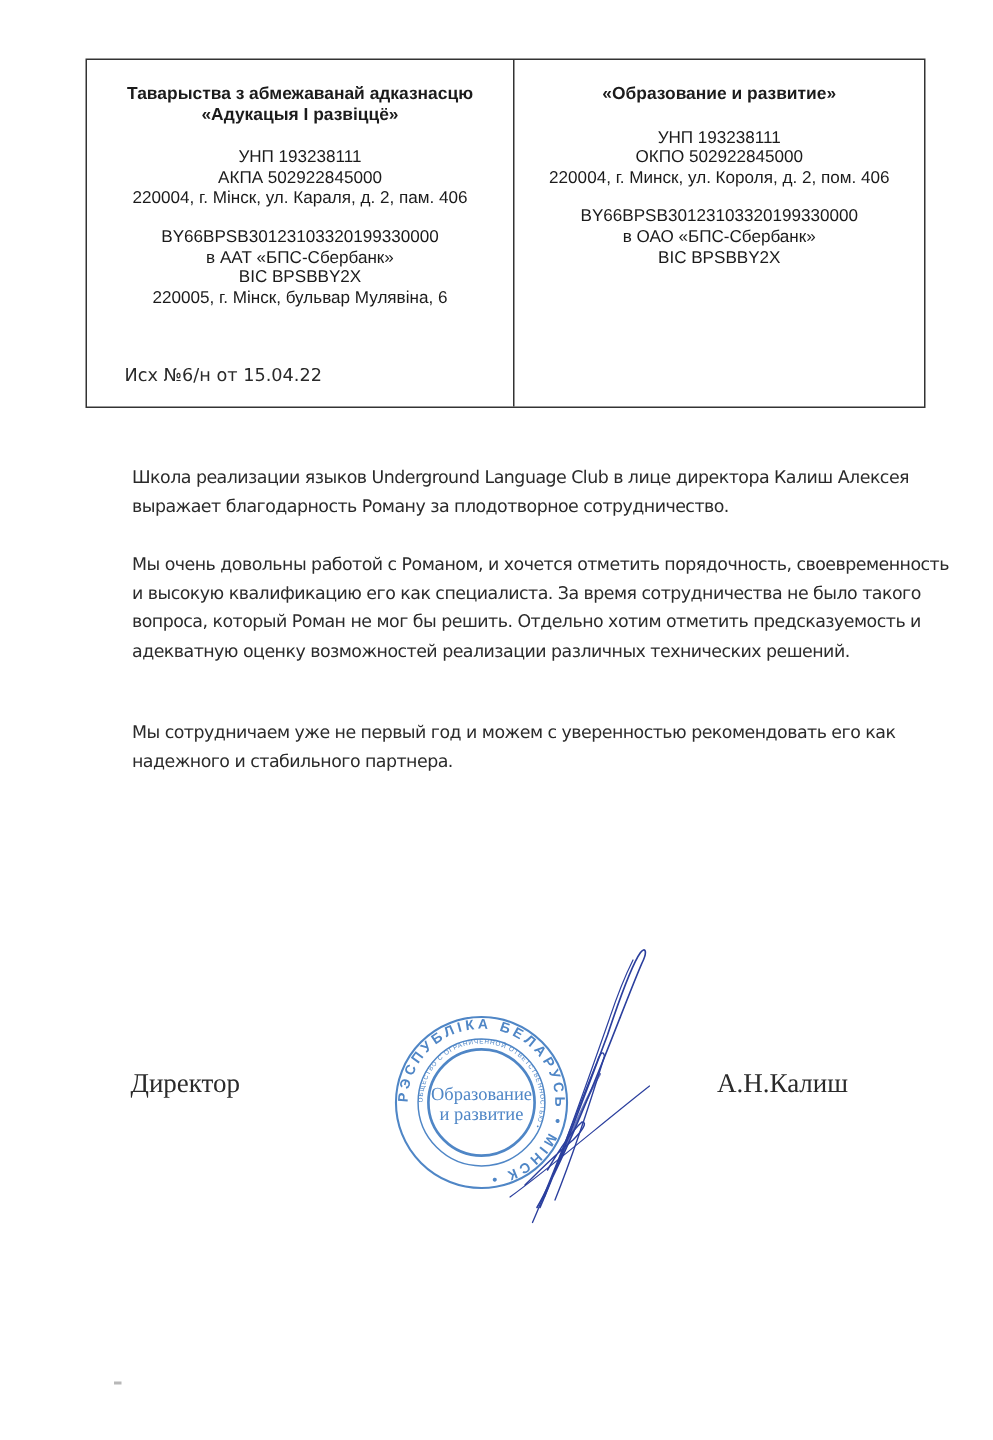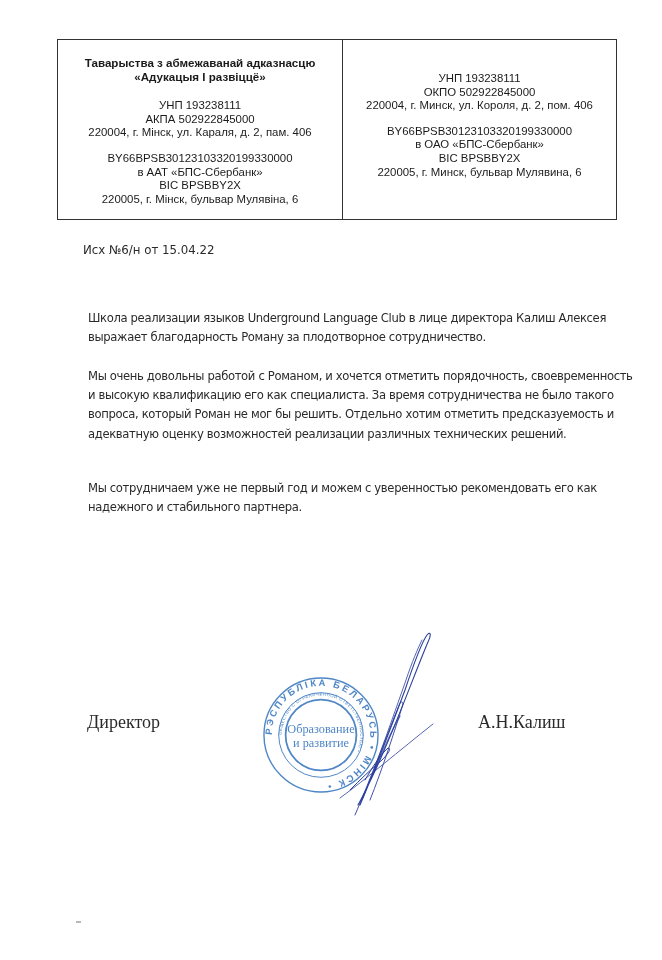--- a/index.html
+++ b/index.html
@@ -1,20 +1,20 @@
 <!DOCTYPE html>
 <html><head>
 <meta charset="utf-8">
 <style>
   html, body { margin: 0; padding: 0; background: #ffffff; }
   body { width: 662px; height: 960px; position: relative; overflow: hidden; color: #1a1a1a; }
   .page { position: absolute; left: 0; top: 0; width: 662px; height: 960px; background: #fff; }
 
   .header-box {
-    position: absolute; left: 57px; top: 39px; width: 560px; height: 181px;
+    position: absolute; left: 57px; top: 39px; width: 560px; height: 233px;
     border: 1px solid #333; box-sizing: border-box; display: flex;
   }
   .header-col {
     flex: 1; text-align: center; font-family: "Liberation Sans", sans-serif;
     font-size: 11.4px; line-height: 13.6px; color: #1b1b1b; box-sizing: border-box;
   }
   .header-col.left { width: 285px; flex: none; border-right: 1px solid #333; padding-top: 16px; }
   .header-col.right { padding-top: 16px; }
   .org-name { font-weight: bold; font-size: 11.6px; }
   .block { margin-top: 16px; }
@@ -63,31 +63,31 @@
       </div>
       <div class="block bank">
         <span class="line">BY66BPSB30123103320199330000</span>
         <span class="line">в ААТ «БПС-Сбербанк»</span>
         <span class="line">BIC BPSBBY2X</span>
         <span class="line">220005, г. Мінск, бульвар Мулявіна, 6</span>
       </div>
     </div>
     <div class="header-col right">
       <div class="org-name">
+        <span class="line">«Образование и развитие»</span>
       </div>
       <div class="block">
         <span class="line">УНП 193238111</span>
         <span class="line">ОКПО 502922845000</span>
         <span class="line">220004, г. Минск, ул. Короля, д. 2, пом. 406</span>
       </div>
       <div class="block bank">
         <span class="line">BY66BPSB30123103320199330000</span>
         <span class="line">в ОАО «БПС-Сбербанк»</span>
         <span class="line">BIC BPSBBY2X</span>
-        <span class="line">220005, г. Минск, бульвар Мулявина, 6</span>
       </div>
     </div>
   </div>
 
   <div class="outgoing">Исх №6/н от 15.04.22</div>
 
   <div class="body-text p1">Школа реализации языков Underground Language Club в лице директора Калиш Алексея выражает благодарность Роману за плодотворное сотрудничество.</div>
   <div class="body-text p2">Мы очень довольны работой с Романом, и хочется отметить порядочность, своевременность и высокую квалификацию его как специалиста. За время сотрудничества не было такого вопроса, который Роман не мог бы решить. Отдельно хотим отметить предсказуемость и адекватную оценку возможностей реализации различных технических решений.</div>
   <div class="body-text p3">Мы сотрудничаем уже не первый год и можем с уверенностью рекомендовать его как надежного и стабильного партнера.</div>
 

